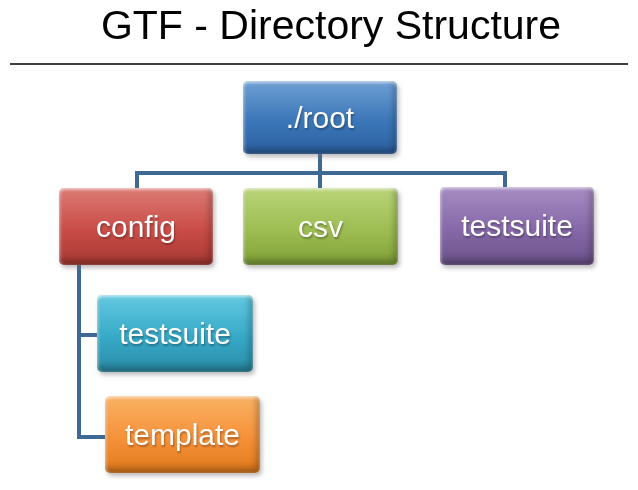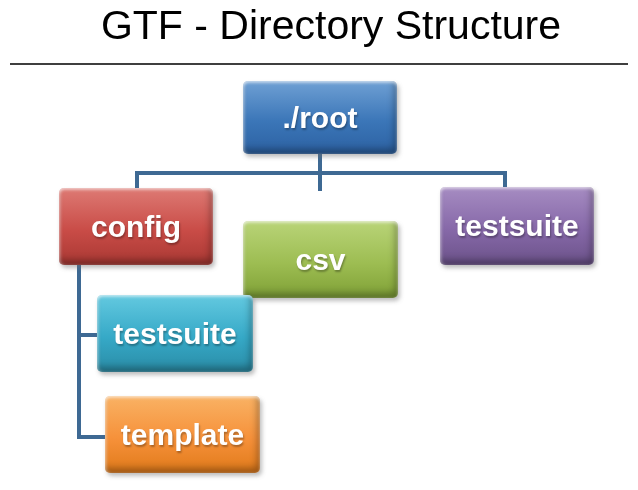--- a/index.html
+++ b/index.html
@@ -20,21 +20,21 @@
     color:#000;
     letter-spacing:0px;
     padding-left:12px;
   }
   .title-rule{
     position:absolute;
     left:10px;top:63px;
     width:618px;height:2px;
     background:#3f3f3f;
   }
-  .canvas{position:absolute;left:0;top:0;width:568px;height:490px;font-weight:bold;}
+  .canvas{position:absolute;left:0;top:0;width:568px;height:490px;}
   .conn{position:absolute;background:#3E6993;}
   .conn.v-root      {left:318px;top:150px;width:4px;height:25px;}
   .conn.h-main      {left:135px;top:171px;width:372px;height:4px;}
   .conn.v-config    {left:135px;top:171px;width:4px;height:20px;}
   .conn.v-csv       {left:318px;top:171px;width:4px;height:20px;}
   .conn.v-testsuite {left:503px;top:171px;width:4px;height:20px;}
   .conn.v-left      {left:77px; top:261px;width:4px;height:178px;}
   .conn.h-metadata  {left:77px; top:333px;width:26px;height:4px;}
   .conn.h-template  {left:77px; top:435px;width:32px;height:4px;}
   .node{
@@ -71,19 +71,19 @@
     <div class="conn h-main" style="background: rgb(62, 105, 147);"></div>
     <div class="conn v-config" style="background: rgb(62, 105, 147);"></div>
     <div class="conn v-csv" style="background: rgb(62, 105, 147);"></div>
     <div class="conn v-testsuite" style="background: rgb(62, 105, 147);"></div>
     <div class="conn v-left" style="background: rgb(62, 105, 147);"></div>
     <div class="conn h-metadata" style="background: rgb(62, 105, 147);"></div>
     <div class="conn h-template" style="background: rgb(62, 105, 147);"></div>
 
     <div class="node root" style="background: linear-gradient(rgb(111, 160, 212) 0%, rgb(59, 118, 184) 55%, rgb(44, 97, 162) 100%);">./root</div>
     <div class="node config" style="background: linear-gradient(rgb(222, 122, 116) 0%, rgb(201, 76, 71) 55%, rgb(169, 56, 51) 100%); text-align: right;">config</div>
-    <div class="node csv" style="background: linear-gradient(rgb(185, 212, 120) 0%, rgb(157, 189, 82) 55%, rgb(127, 160, 54) 100%); margin-top: 33px;">csv</div>
+    <div class="node csv" style="background: linear-gradient(rgb(185, 212, 120) 0%, rgb(157, 189, 82) 55%, rgb(127, 160, 54) 100%);">csv</div>
     <div class="node testsuite" style="background: linear-gradient(rgb(166, 140, 194) 0%, rgb(134, 104, 168) 55%, rgb(107, 82, 137) 100%);">testsuite</div>
     <div class="node metadata" style="background: linear-gradient(rgb(99, 201, 224) 0%, rgb(54, 169, 199) 55%, rgb(42, 140, 166) 100%);">testsuite</div>
     <div class="node template" style="background: linear-gradient(rgb(249, 178, 100) 0%, rgb(246, 145, 58) 55%, rgb(224, 122, 26) 100%);">template</div>
 
   </div>
 </div>
 
 </body></html>

